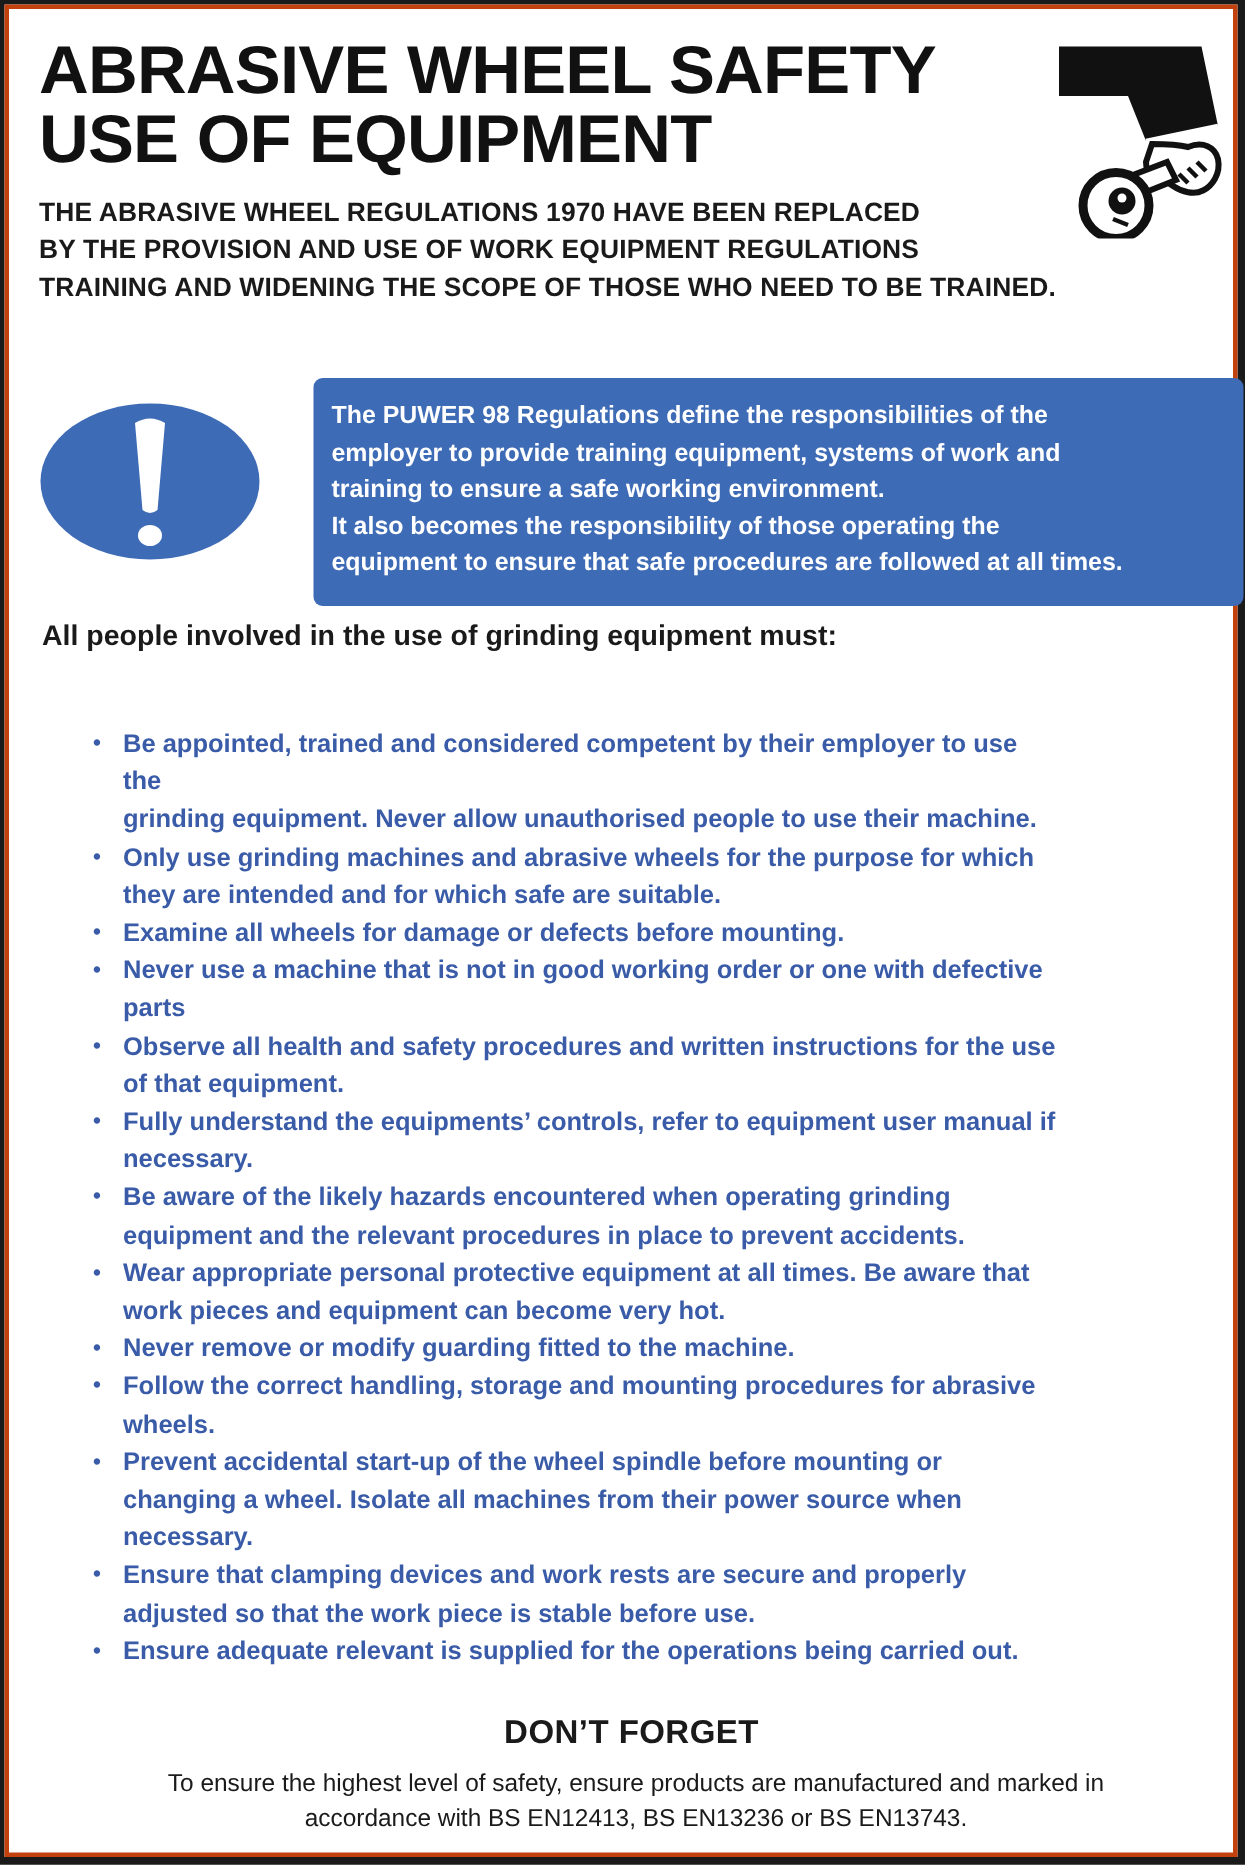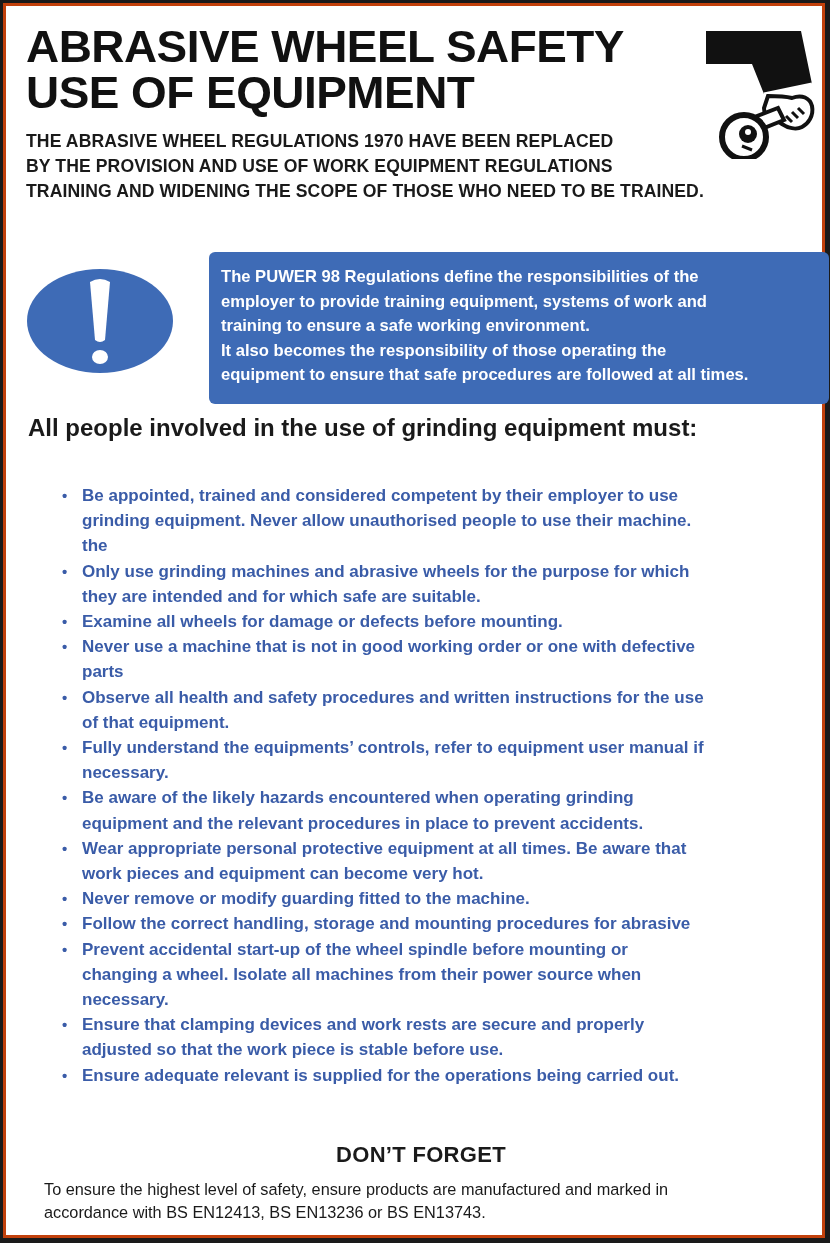--- a/index.html
+++ b/index.html
@@ -25,40 +25,40 @@
   .intro div { white-space: nowrap; }
   .mandatory-icon { position: absolute; left: 20px; top: 262px; width: 148px; height: 106px; }
   .info-box {
     position: absolute; left: 188px; top: 246px; width: 620px; height: 152px;
     background: #3e6bb6; border-radius: 6px; color: #ffffff;
     padding: 13px 12px 0 12px; font-weight: 700; font-size: 16.6px; line-height: 24.6px; margin-left: 15px;
   }
   .info-box div { white-space: nowrap; }
   .lead {
     position: absolute; left: 22px; top: 408px;
-    font-size: 24px; font-weight: 700; color: #1a1a1a; white-space: nowrap;
+    font-size: 19px; font-weight: 700; color: #1a1a1a; white-space: nowrap;
   }
   .bullets {
     position: absolute; left: 56px; top: 477px; width: 740px; list-style: none;
     color: #3a5ca8; font-weight: 700; font-size: 17px; line-height: 25.2px;
   }
   .bullets li { position: relative; padding-left: 20px; }
   .bullets li .bullet-dot {
     position: absolute; left: 0; top: 0; font-size: 15px;
   }
   .bullets li .line { display: block; white-space: nowrap; }
   .dont-forget {
     position: absolute; left: 0; top: 1136px; width: 830px; text-align: center;
     font-weight: 700; font-size: 22px; color: #1a1a1a; letter-spacing: 0.3px;
   }
   .footer {
     position: absolute; left: 38px; top: 1172px; width: 760px;
     font-size: 16.3px; line-height: 23px; color: #1a1a1a;
   }
-  .footer div { white-space: nowrap; }
+  .footer div { white-space: nowrap; text-align: center; }
 </style>
 </head>
 <body>
 
 <div class="sign">
 
   <div class="title">
     <div>ABRASIVE WHEEL SAFETY</div>
     <div>USE OF EQUIPMENT</div>
   </div>
@@ -99,22 +99,22 @@
     <div>It also becomes the responsibility of those operating the</div>
     <div>equipment to ensure that safe procedures are followed at all times.</div>
   </div>
 
   <div class="lead">All people involved in the use of grinding equipment must:</div>
 
   <ul class="bullets">
     <li>
         <span class="bullet-dot">•</span>
         <span class="line">Be appointed, trained and considered competent by their employer to use</span>
+        <span class="line">the</span>
         <span class="line">grinding equipment. Never allow unauthorised people to use their machine.</span>
-        <span class="line">the</span>
       </li>
     <li>
         <span class="bullet-dot">•</span>
         <span class="line">Only use grinding machines and abrasive wheels for the purpose for which</span>
         <span class="line">they are intended and for which safe are suitable.</span>
       </li>
     <li>
         <span class="bullet-dot">•</span>
         <span class="line">Examine all wheels for damage or defects before mounting.</span>
       </li>
@@ -143,20 +143,21 @@
         <span class="line">Wear appropriate personal protective equipment at all times. Be aware that</span>
         <span class="line">work pieces and equipment can become very hot.</span>
       </li>
     <li>
         <span class="bullet-dot">•</span>
         <span class="line">Never remove or modify guarding fitted to the machine.</span>
       </li>
     <li>
         <span class="bullet-dot">•</span>
         <span class="line">Follow the correct handling, storage and mounting procedures for abrasive</span>
+        <span class="line">wheels.</span>
       </li>
     <li>
         <span class="bullet-dot">•</span>
         <span class="line">Prevent accidental start-up of the wheel spindle before mounting or</span>
         <span class="line">changing a wheel. Isolate all machines from their power source when</span>
         <span class="line">necessary.</span>
       </li>
     <li>
         <span class="bullet-dot">•</span>
         <span class="line">Ensure that clamping devices and work rests are secure and properly</span>

